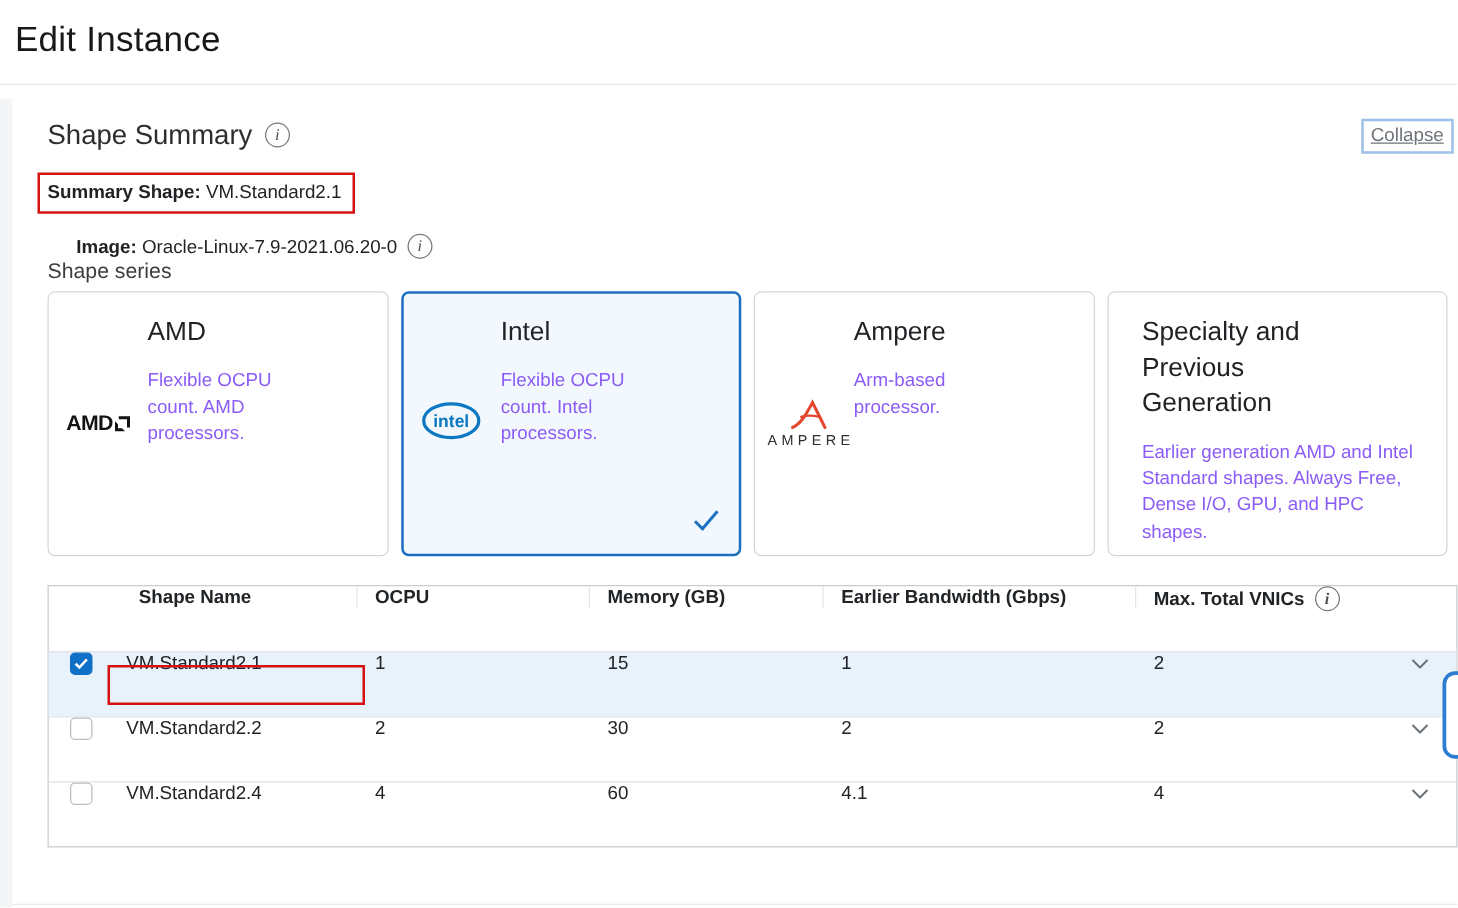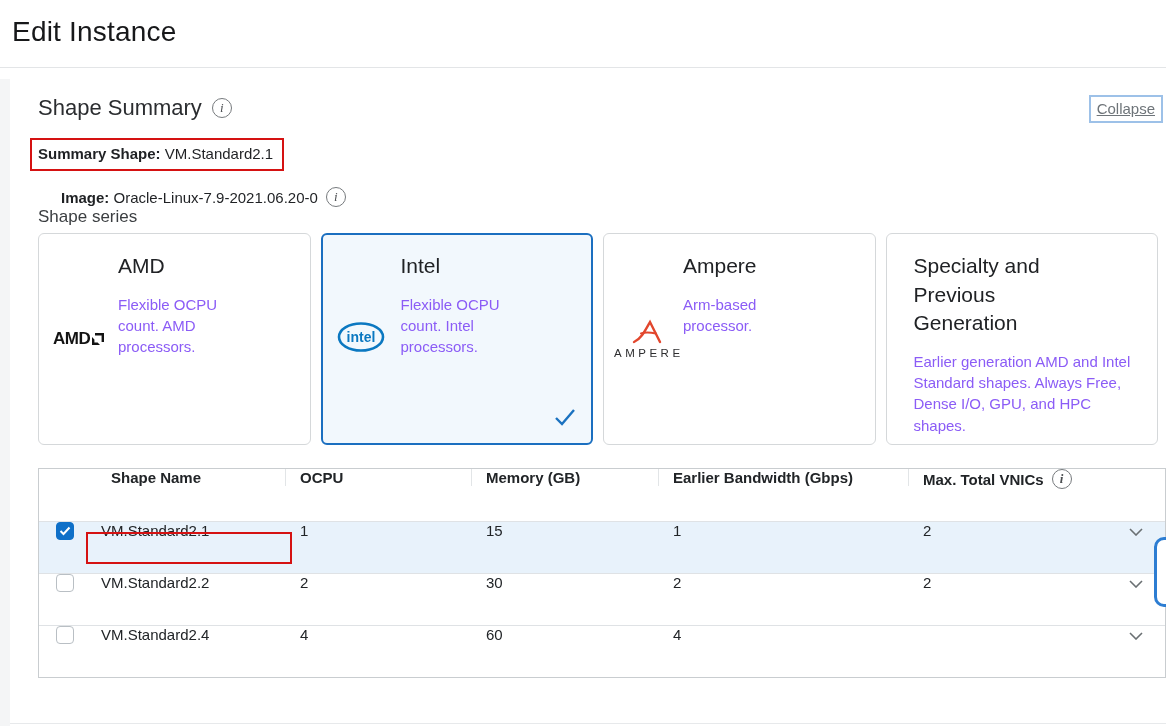--- a/index.html
+++ b/index.html
@@ -240,20 +240,21 @@
         </div>
       </div>
 
       <div class="trow">
         <div class="cell c-check">
             <span class="checkbox"></span>
           </div>
         <div class="cell c-name">VM.Standard2.4</div>
         <div class="cell c-ocpu">4</div>
         <div class="cell c-mem">60</div>
+        <div class="cell c-net">4.1</div>
         <div class="cell c-vnic">
           <span>4</span>
           <span class="chevron">
             <svg width="14" height="8" viewBox="0 0 14 8">
                 <polyline points="1,1 7,7 13,1" fill="none" stroke="#6a7073" stroke-width="1.6"></polyline>
               </svg>
           </span>
         </div>
       </div>
 

